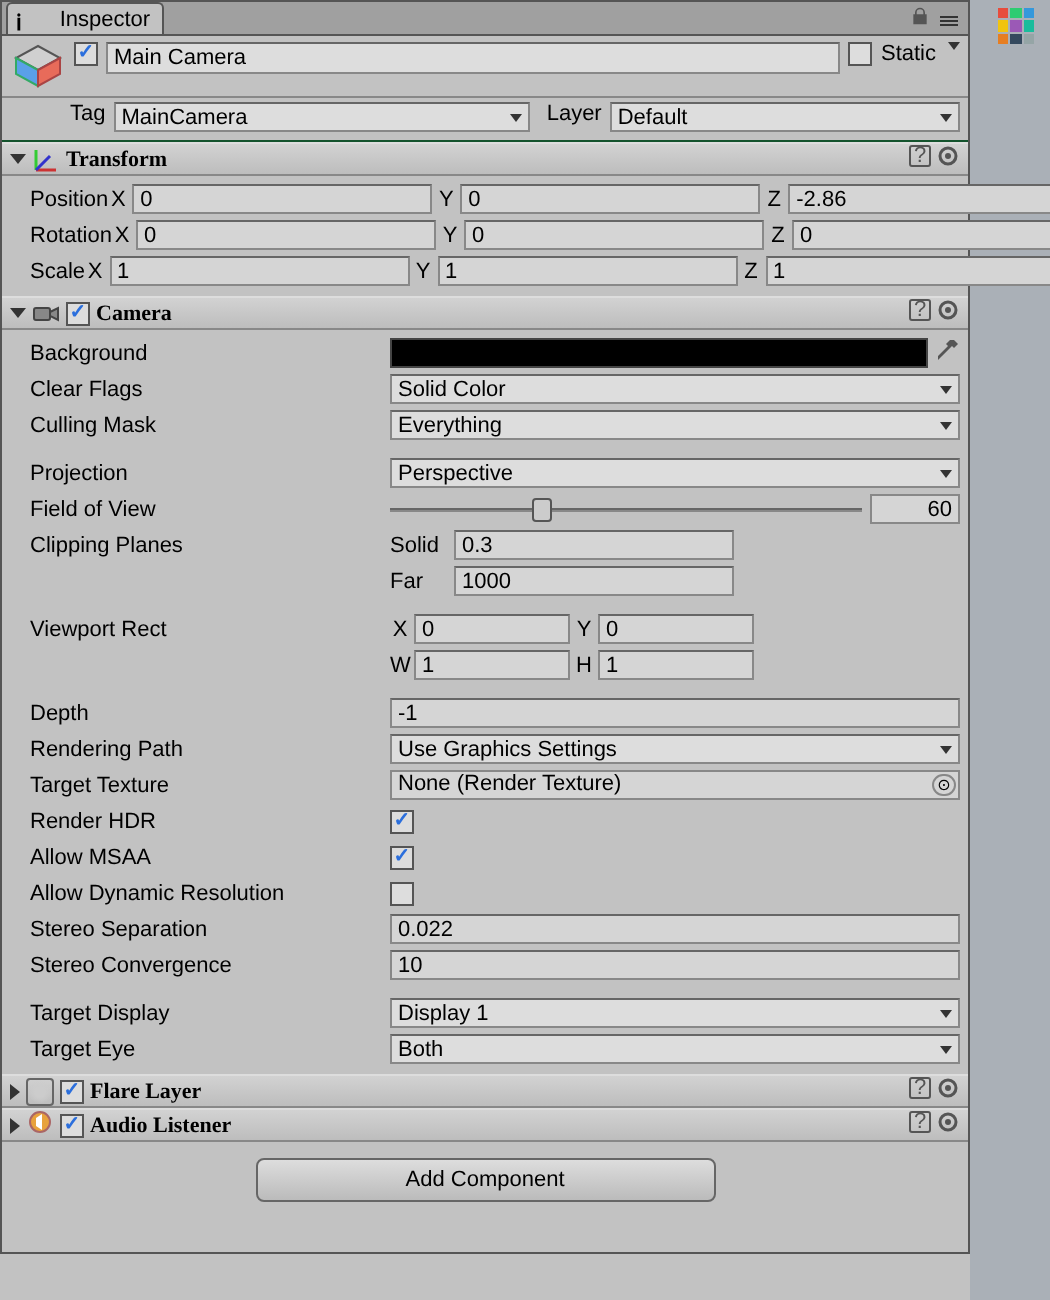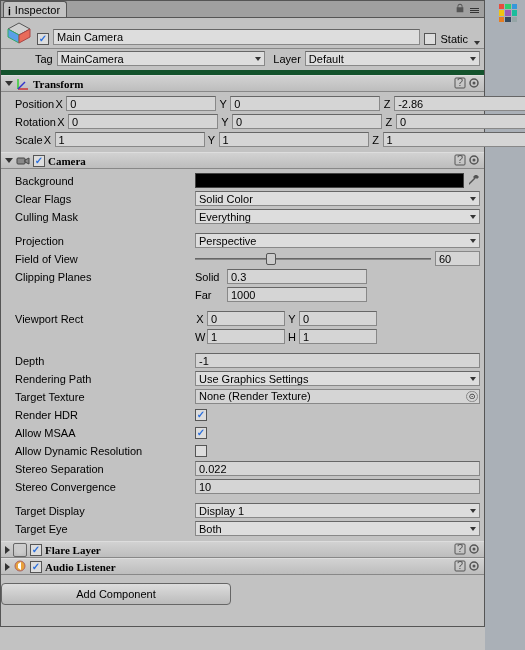--- a/index.html
+++ b/index.html
@@ -5,36 +5,36 @@
 * { box-sizing: border-box; margin: 0; padding: 0; font-family: Arial, Helvetica, sans-serif; font-size: 11px; }
 body { background: #c2c2c2; width: 525px; height: 650px; overflow: hidden; position: relative; }
 .right-strip { position: absolute; right: 0; top: 0; width: 40px; height: 650px; background: #aab0b7; }
 .right-grid { position: absolute; right: 8px; top: 4px; width: 18px; height: 18px; display: grid; grid-template-columns: repeat(3,1fr); grid-template-rows: repeat(3,1fr); gap: 1px; }
 .right-grid div { background: #f5a623; }
 .right-grid div:nth-child(1){background:#e74c3c}.right-grid div:nth-child(2){background:#2ecc71}.right-grid div:nth-child(3){background:#3498db}
 .right-grid div:nth-child(4){background:#f1c40f}.right-grid div:nth-child(5){background:#9b59b6}.right-grid div:nth-child(6){background:#1abc9c}
 .right-grid div:nth-child(7){background:#e67e22}.right-grid div:nth-child(8){background:#34495e}.right-grid div:nth-child(9){background:#95a5a6}
 .panel { position: absolute; left: 0; top: 0; width: 485px; height: 627px; background: #c2c2c2; border: 1px solid #555; }
 .tabrow { height: 17px; background: #a0a0a0; border-bottom: 1px solid #555; display: flex; align-items: flex-end; }
-.tab { background: #c2c2c2; padding: 2px 6px 1px 4px; margin-left: 2px; border: 1px solid #555; border-bottom: none; border-radius: 3px 3px 0 0; height: 16px; display: flex; align-items: center; gap: 4px; }
+.tab { background: #c2c2c2; padding: 2px 6px 1px 4px; margin-left: 2px; border: 1px solid #555; border-bottom: none; border-radius: 3px 3px 0 0; height: 16px; display: flex; align-items: center; gap: 19px; }
 .info-icon::before { content: "ℹ"; font-weight: bold; }
 .tabrow-icons { margin-left: auto; display: flex; gap: 2px; padding-right: 2px; height: 14px; }
 .lock-icon svg { width: 10px; height: 10px; }
 .menu-lines { display: flex; flex-direction: column; gap: 1px; justify-content: center; padding: 0 3px; }
 .menu-lines span { display: block; width: 9px; height: 1px; background: #333; }
 
-.header { display: flex; align-items: flex-end; padding: 3px 4px; gap: 4px; border-bottom: 1px solid #888; }
+.header { display: flex; align-items: flex-start; padding: 3px 4px; gap: 4px; border-bottom: 1px solid #888; }
 .cube-icon { width: 28px; height: 24px; }
 .checkbox { width: 12px; height: 12px; border: 1px solid #555; background: #ddd; display: inline-flex; align-items: center; justify-content: center; }
 .checkbox.checked::after { content: "✓"; color: #2b6fdd; font-weight: bold; font-size: 10px; line-height: 1; }
 .namefield { flex: 1; height: 16px; border: 1px solid #888; border-top-color: #666; background: #ddd; padding: 0 3px; }
 .static-lbl { font-size: 11px; }
 .down-caret { width: 0; height: 0; border-left: 3px solid transparent; border-right: 3px solid transparent; border-top: 4px solid #333; display: inline-block; margin-left: 2px; }
 
-.tagrow { display: flex; align-items: center; padding: 2px 4px 4px 34px; gap: 4px; border-bottom: 5px solid #14532d; }
+.tagrow { display: flex; align-items: flex-start; padding: 2px 4px 4px 34px; gap: 4px; border-bottom: 1px solid #14532d; }
 .dropdown { flex: 1; height: 15px; border: 1px solid #888; border-top-color: #666; background: #ddd; display: flex; align-items: center; padding: 0 3px; position: relative; }
 .dropdown .dd-caret { position: absolute; right: 3px; top: 5px; width: 0; height: 0; border-left: 3px solid transparent; border-right: 3px solid transparent; border-top: 4px solid #333; }
 
 .comp-head { display: flex; align-items: center; padding: 1px 4px; gap: 3px; background: linear-gradient(#d2d2d2, #bdbdbd); border-top: 1px solid #ddd; border-bottom: 1px solid #888; height: 17px; }
 .fold { width: 0; height: 0; border-top: 4px solid transparent; border-bottom: 4px solid transparent; border-left: 5px solid #333; }
 .fold.open { border-left: 4px solid transparent; border-right: 4px solid transparent; border-top: 5px solid #333; border-bottom: none; }
 .comp-title { font-weight: bold; font-family: Liberation Serif, serif; }
 .help-icon svg, .gear-icon svg { width: 12px; height: 12px; }
 .head-right { margin-left: auto; display: flex; align-items: center; gap: 2px; }
 
@@ -43,27 +43,27 @@
 .lbl { width: 190px; padding-left: 10px; }
 .col-val { flex: 1; display: flex; gap: 2px; align-items: center; }
 .vec-lbl { width: 10px; text-align: center; }
 .num-input { flex: 1; min-width: 0; height: 15px; border: 1px solid #888; border-top-color: #666; background: #d5d5d5; padding: 0 3px; }
 .full-input { flex: 1; height: 15px; border: 1px solid #888; border-top-color: #666; background: #d5d5d5; padding: 0 3px; }
 .color-swatch { flex: 1; height: 15px; background: #000; border: 1px solid #444; }
 .eyedrop-icon svg { width: 12px; height: 12px; }
 .slider { flex: 1; height: 14px; position: relative; margin-right: 4px; }
 .slider-track { position: absolute; top: 6px; left: 0; right: 0; height: 2px; background: #888; border-top: 1px solid #666; }
 .slider-thumb { position: absolute; top: 1px; width: 10px; height: 12px; background: #ccc; border: 1px solid #555; border-radius: 2px; }
-.slider-val { width: 45px; height: 15px; border: 1px solid #888; background: #d5d5d5; padding: 0 3px; }
+.slider-val { width: 45px; height: 15px; border: 1px solid #888; background: #d5d5d5; padding: 0 3px; text-align: right; }
 .objfield { flex: 1; height: 15px; border: 1px solid #888; background: #d5d5d5; padding: 0 3px; position: relative; }
 .objfield .picker { position: absolute; right: 1px; top: 1px; width: 12px; height: 11px; border: 1px solid #888; border-radius: 6px; font-size: 8px; text-align: center; line-height: 9px; }
 
 .sep { height: 6px; }
 
-.addcomp-row { display: flex; justify-content: flex-start; padding: 8px 0; }
+.addcomp-row { display: flex; justify-content: center; padding: 8px 0; }
 .addcomp-btn { width: 230px; height: 22px; border: 1px solid #666; border-radius: 4px; background: linear-gradient(#ddd,#bbb); text-align: center; line-height: 20px; }
 
 .axes-icon { width: 14px; height: 14px; }
 .camera-icon { width: 14px; height: 12px; }
 .flare-icon { width: 14px; height: 14px; background: radial-gradient(circle,#ccc 30%,transparent 70%); border: 1px solid #666; border-radius: 2px; }
 .audio-icon svg { width: 14px; height: 14px; }
 </style>
 </head>
 <body>
 

